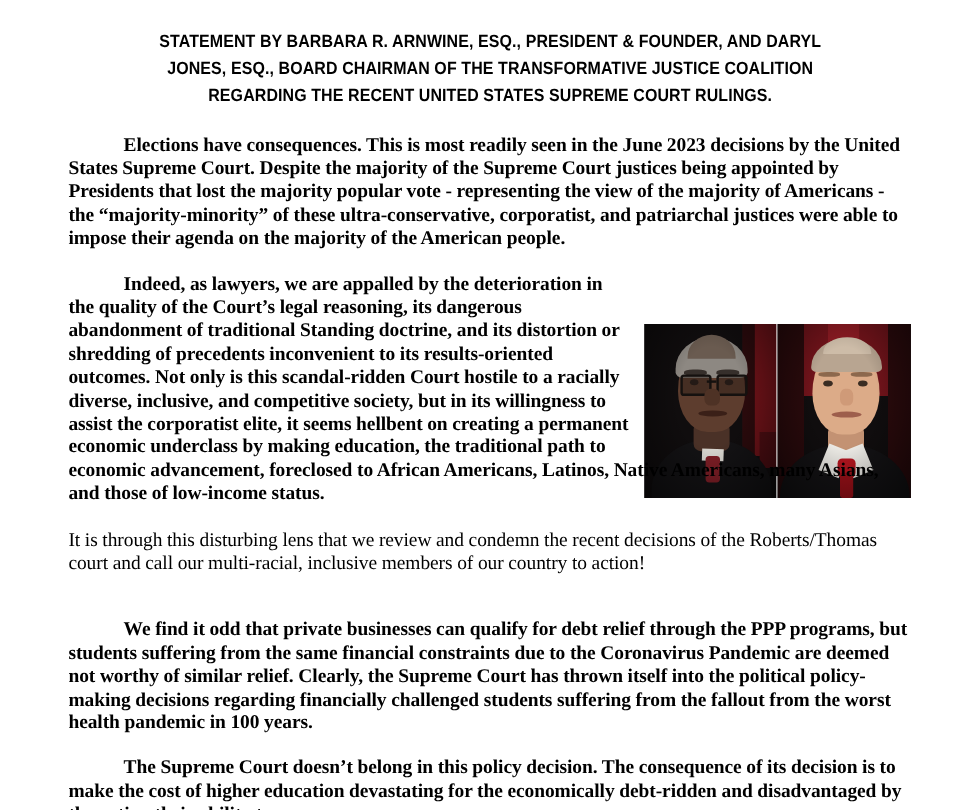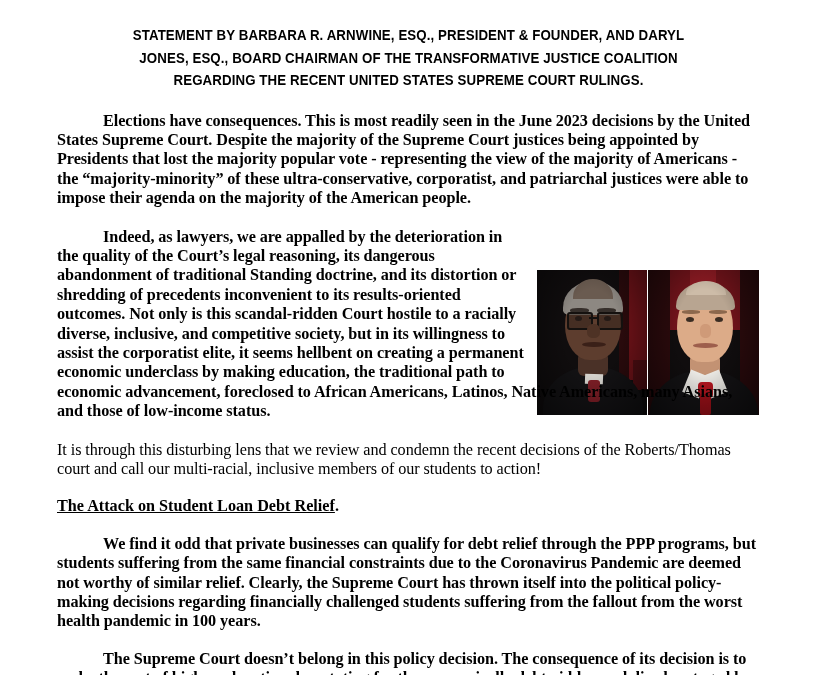--- a/index.html
+++ b/index.html
@@ -240,27 +240,24 @@
 
     <div class="gap-2"></div>
 
     <div>
       <div class="photo-float"></div>
       <p class="para indented">Indeed, as lawyers, we are appalled by the deterioration in the quality of the Court’s legal reasoning, its dangerous abandonment of traditional Standing doctrine, and its distortion or shredding of precedents inconvenient to its results-oriented outcomes. Not only is this scandal-ridden Court hostile to a racially diverse, inclusive, and competitive society, but in its willingness to assist the corporatist elite, it seems hellbent on creating a permanent economic underclass by making education, the traditional path to economic advancement, foreclosed to African Americans, Latinos, Native Americans, many Asians, and those of low-income status.</p>
     </div>
 
     <div class="gap-3" style="clear:both;"></div>
 
-    <p class="para">It is through this disturbing lens that we review and condemn the recent decisions of the Roberts/Thomas court and call our multi-racial, inclusive members of our students to action!</p>
+    <p class="para">It is through this disturbing lens that we review and condemn the recent decisions of the Roberts/Thomas court and call our multi-racial, inclusive members of our country to action!</p>
 
     <div class="gap-4"></div>
 
-    <p class="section-heading">
-      <span class="underlined">The Attack on Student Loan Debt Relief</span><span>.</span>
-    </p>
 
     <div class="gap-5"></div>
 
     <p class="para indented">We find it odd that private businesses can qualify for debt relief through the PPP programs, but students suffering from the same financial constraints due to the Coronavirus Pandemic are deemed not worthy of similar relief.  Clearly, the Supreme Court has thrown itself into the political policy-making decisions regarding financially challenged students suffering from the fallout from the worst health pandemic in 100 years.</p>
 
     <div class="gap-6"></div>
 
     <p class="para indented">The Supreme Court doesn’t belong in this policy decision. The consequence of its decision is to make the cost of higher education devastating for the economically debt-ridden and disadvantaged by thwarting their ability to...</p>
 
   </div>

